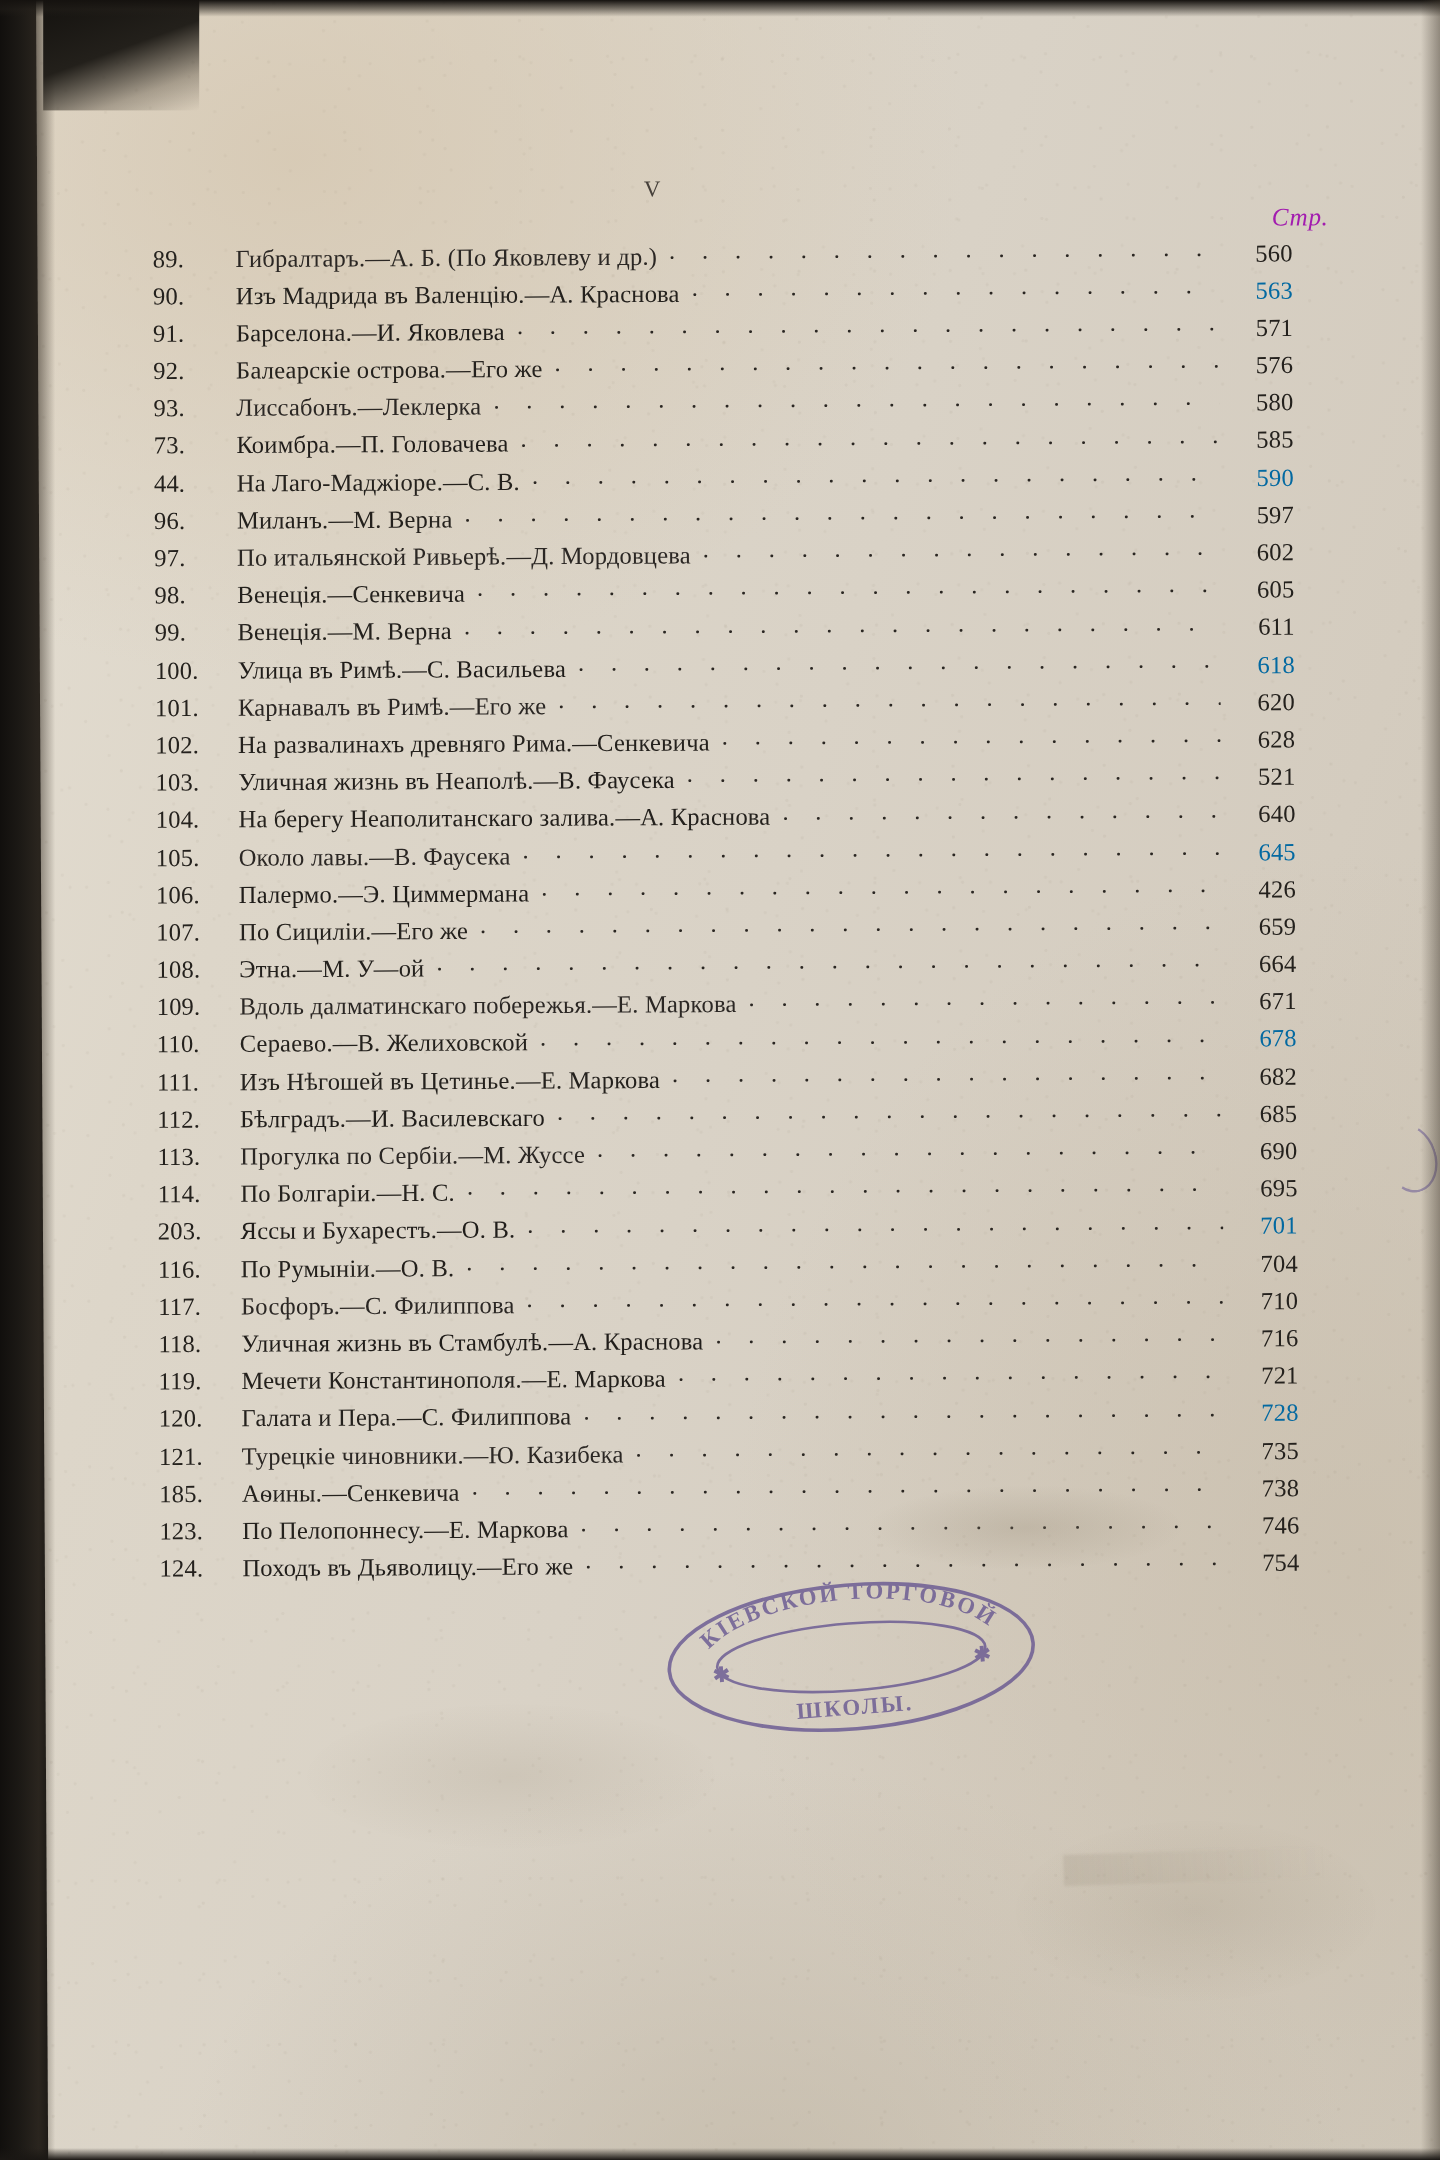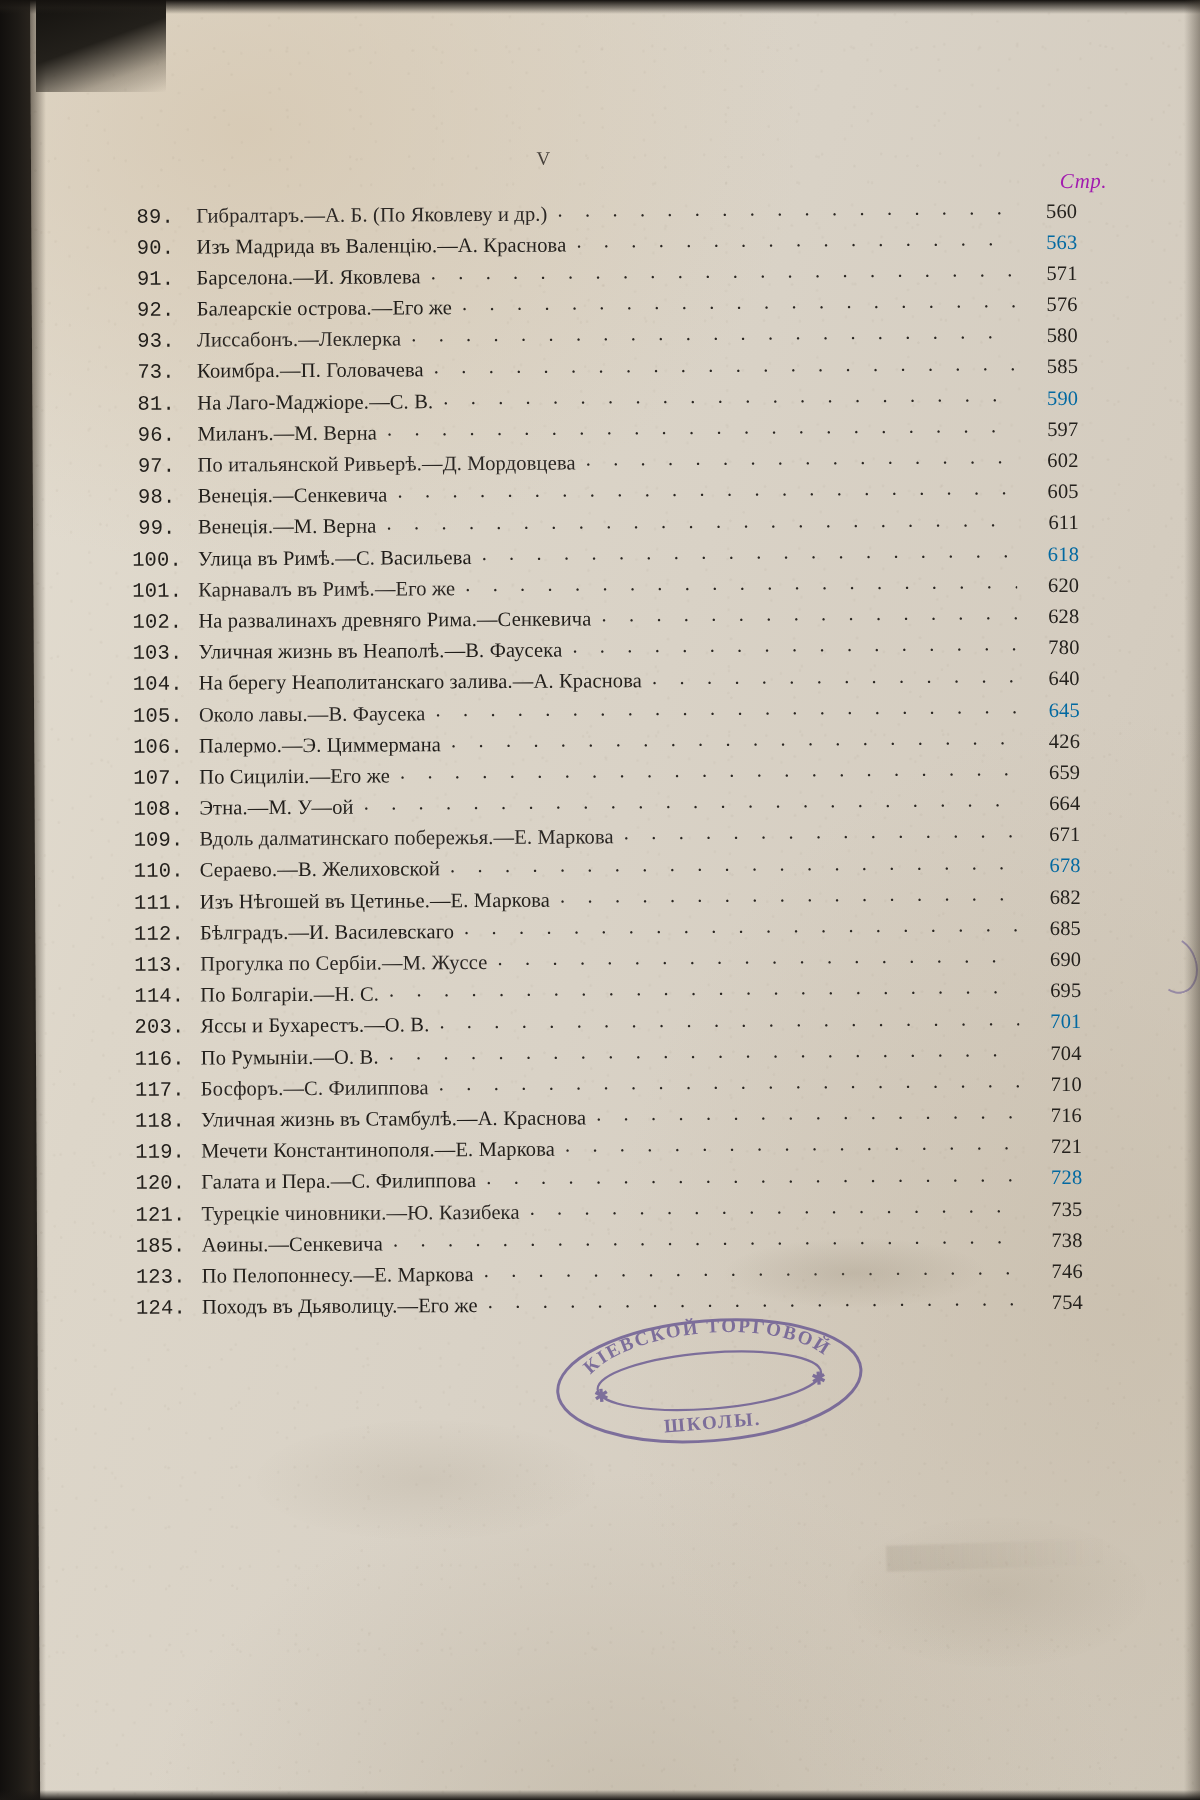--- a/index.html
+++ b/index.html
@@ -135,24 +135,23 @@
     display: flex;
     align-items: baseline;
     height: 31.2px;
     font-size: 20.5px;
     color: #24211d;
     letter-spacing: 0.15px;
   }
 
   .num {
     width: 56px;
-    text-align: center;
+    text-align: left;
     flex: 0 0 auto;
     white-space: nowrap;
-    font-family: Liberation Mono, monospace;
   }
 
   .title {
     flex: 0 0 auto;
     padding-left: 13px;
     white-space: nowrap;
   }
 
   
   .leader {
@@ -296,21 +295,21 @@
           <span class="leader"></span>
           <span class="page">580</span>
         </div>
         <div class="entry">
           <span class="num">73.</span>
           <span class="title">Коимбра.—П. Головачева</span>
           <span class="leader"></span>
           <span class="page">585</span>
         </div>
         <div class="entry">
-          <span class="num">81.</span>
+          <span class="num">44.</span>
           <span class="title">На Лаго-Маджіоре.—С. В.</span>
           <span class="leader"></span>
           <span class="page">590</span>
         </div>
         <div class="entry">
           <span class="num">96.</span>
           <span class="title">Миланъ.—М. Верна</span>
           <span class="leader"></span>
           <span class="page">597</span>
         </div>
@@ -347,21 +346,21 @@
         <div class="entry">
           <span class="num">102.</span>
           <span class="title">На развалинахъ древняго Рима.—Сенкевича</span>
           <span class="leader"></span>
           <span class="page">628</span>
         </div>
         <div class="entry">
           <span class="num">103.</span>
           <span class="title">Уличная жизнь въ Неаполѣ.—В. Фаусека</span>
           <span class="leader"></span>
-          <span class="page">780</span>
+          <span class="page">521</span>
         </div>
         <div class="entry">
           <span class="num">104.</span>
           <span class="title">На берегу Неаполитанскаго залива.—А. Краснова</span>
           <span class="leader"></span>
           <span class="page">640</span>
         </div>
         <div class="entry">
           <span class="num">105.</span>
           <span class="title">Около лавы.—В. Фаусека</span>

